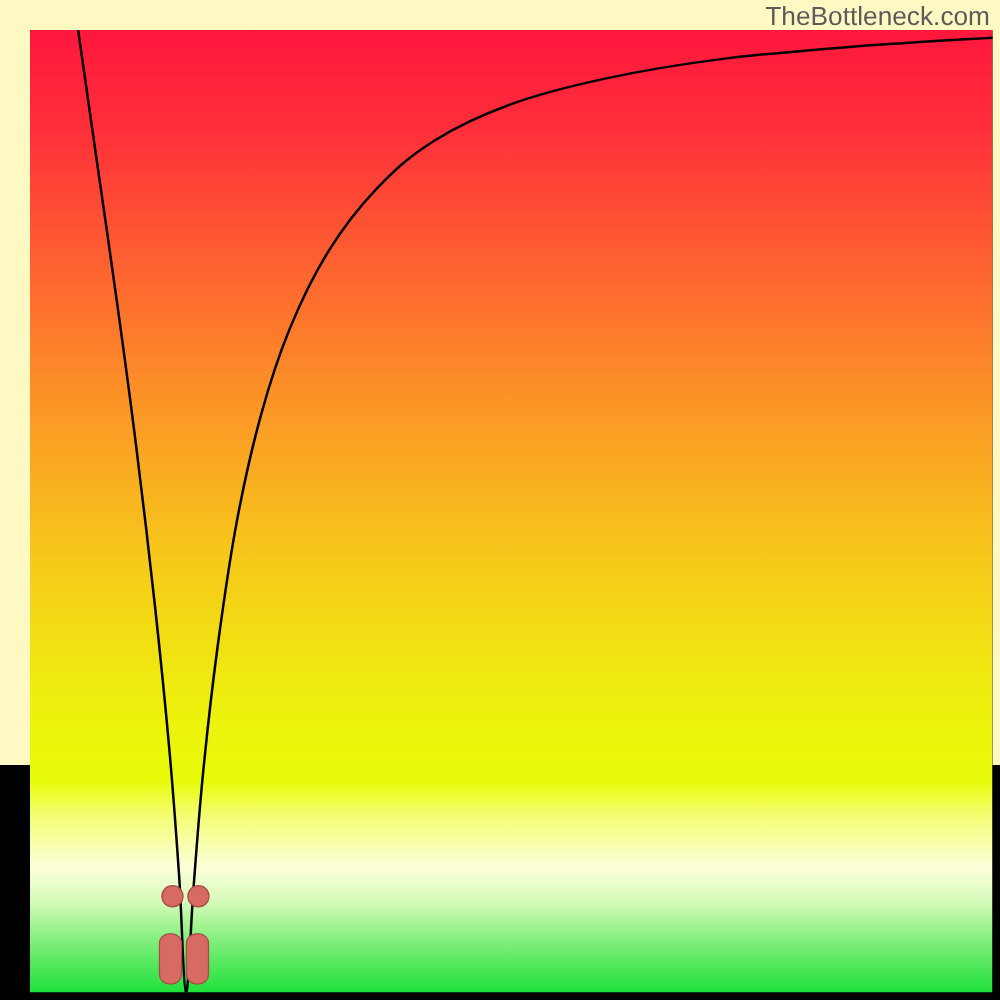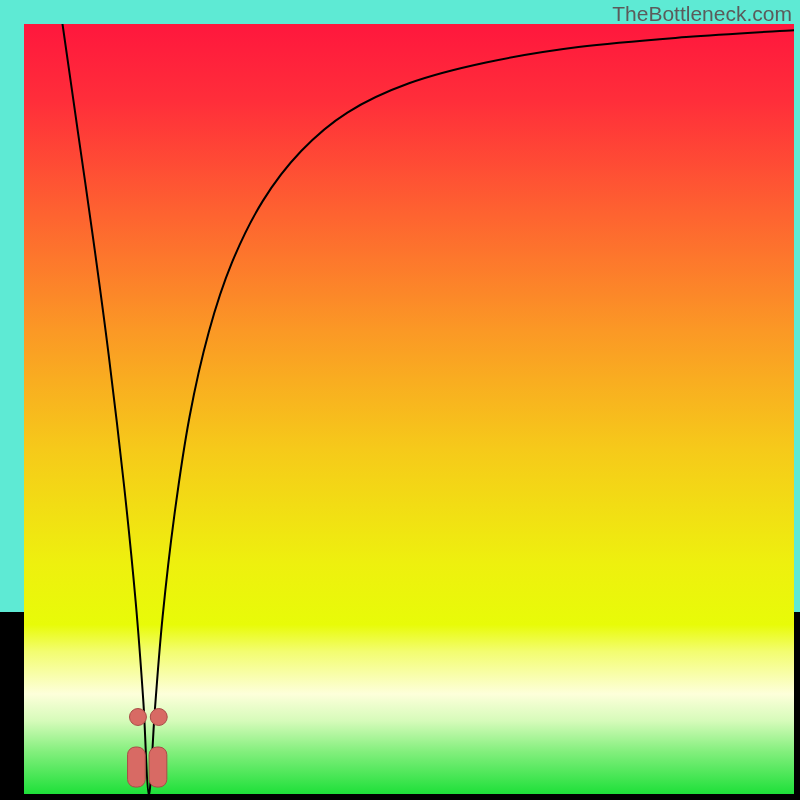--- a/index.html
+++ b/index.html
@@ -10,21 +10,21 @@
     overflow: hidden;
     background: #000;
     font-family: Arial, Helvetica, sans-serif;
   }
   .frame {
     position: absolute;
     left: 0;
     top: 0;
     width: 800px;
     height: 612px;
-    background: #5eead4;
+    background: #fef9c3;
   }
   .plot {
     position: absolute;
     background: #000;
   }
   .plot svg {
     display: block;
     width: 100%;
     height: 100%;
   }

